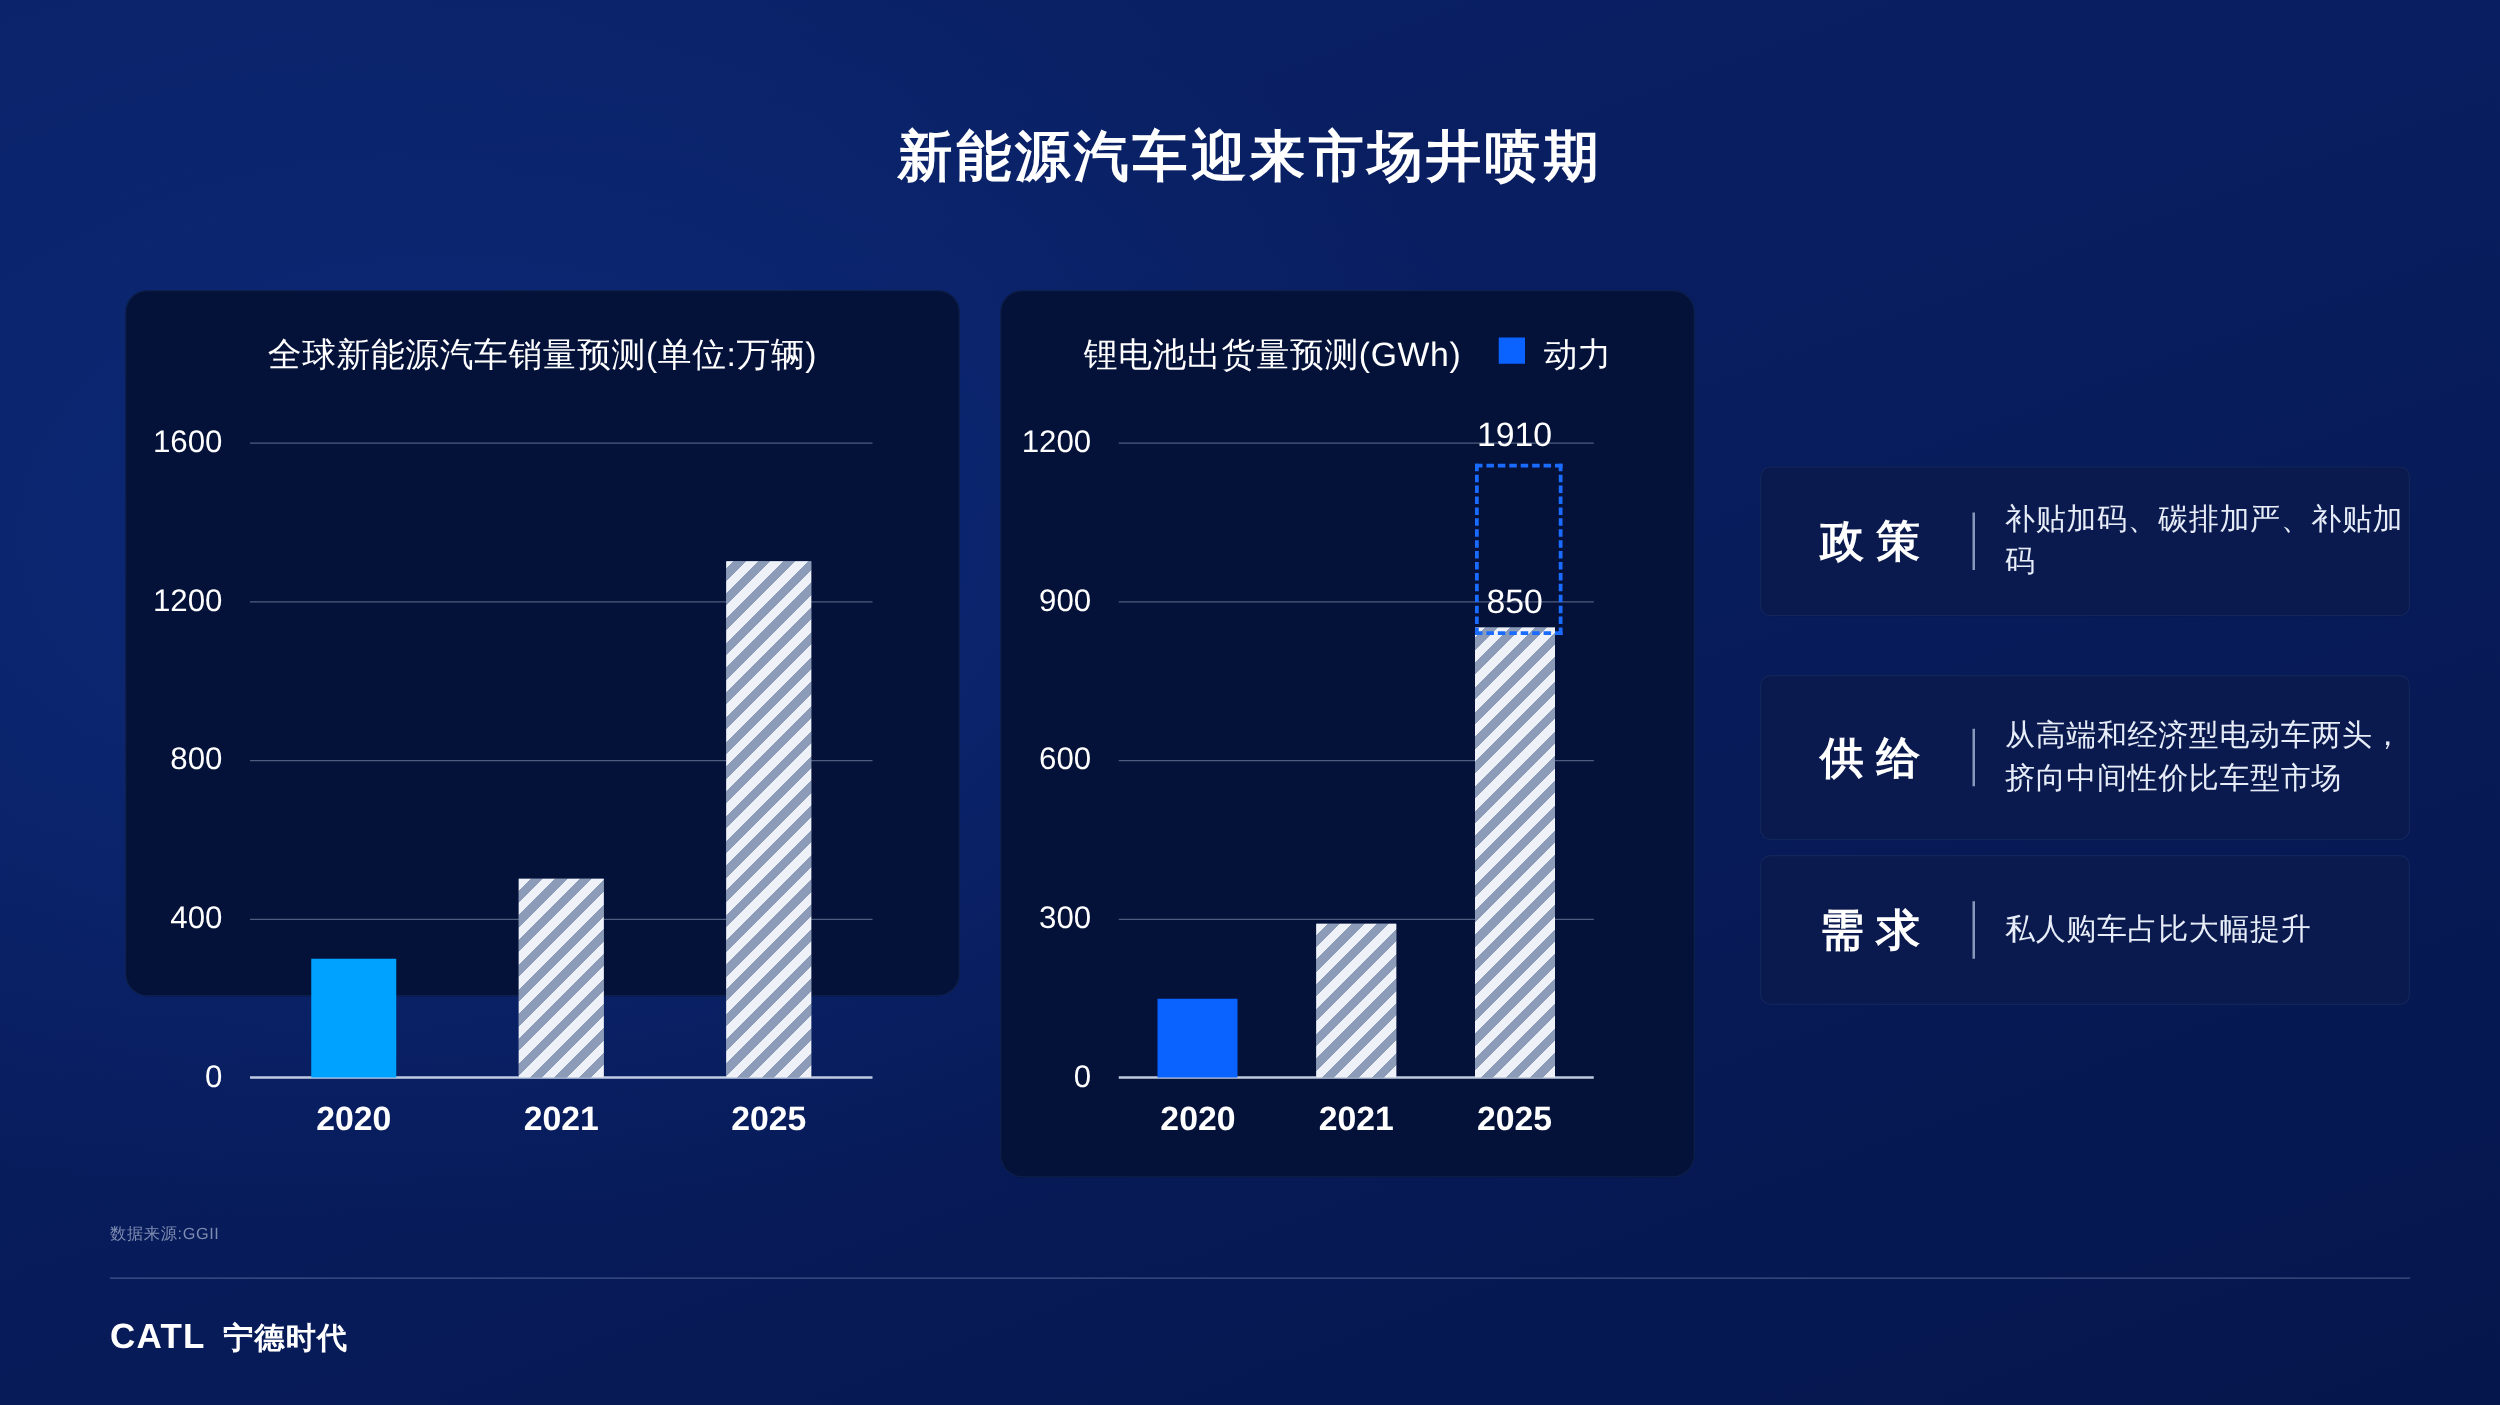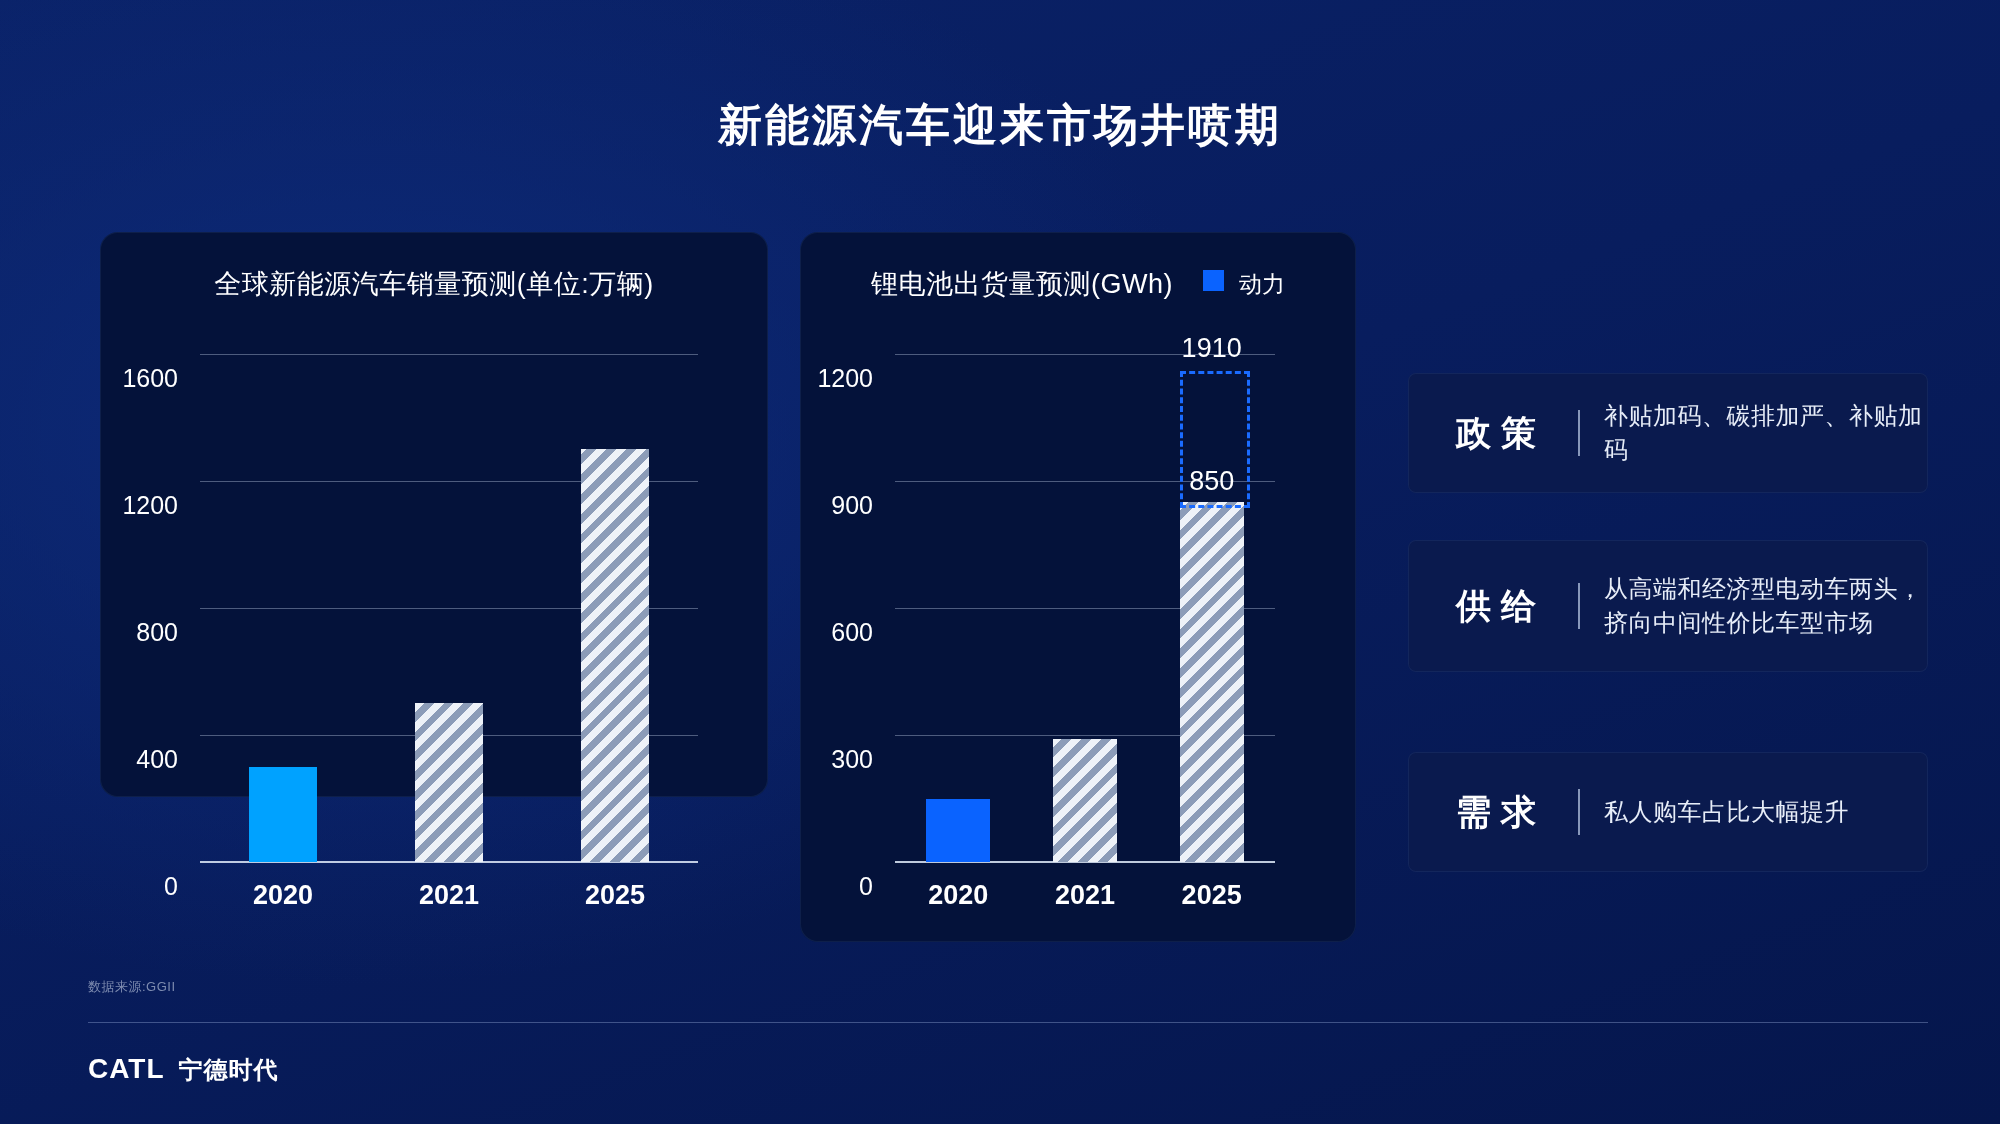--- a/index.html
+++ b/index.html
@@ -65,21 +65,21 @@
   }
   .legend-swatch {
     display: inline-block;
     width: 21px;
     height: 21px;
     background: #0a63ff;
     vertical-align: -3px;
   }
   .legend-label {
     color: #ffffff;
-    font-size: 23px;
+    font-size: 27px;
     margin-left: 10px;
     vertical-align: middle;
   }
 
   
   .plot {
     position: absolute;
   }
   #plot-left  { left: 100px; top: 122px; width: 498px; height: 508px; }
   #plot-right { left: 95px;  top: 122px; width: 380px; height: 508px; }
@@ -97,21 +97,20 @@
     background: rgba(225,235,250,0.85);
   }
   .ytick {
     position: absolute;
     right: 100%;
     margin-right: 22px;
     transform: translateY(-50%);
     color: #ffffff;
     font-size: 25px;
     white-space: nowrap;
-    margin-top: 24px;
   }
   .xtick {
     position: absolute;
     transform: translateX(-50%);
     color: #ffffff;
     font-size: 27px;
     white-space: nowrap;
     font-weight: bold;
   }
 
@@ -148,21 +147,21 @@
     left: 1408px;
     width: 520px;
     background: #0a1a4e;
     border-radius: 8px;
     box-shadow: 0 0 0 1px rgba(110,150,220,0.10) inset;
     display: flex;
     align-items: center;
   }
   #card-0 { top: 373px; height: 120px; }
   #card-1 { top: 540px; height: 132px; }
-  #card-2 { top: 752px; height: 120px; }
+  #card-2 { top: 684px; height: 120px; }
 
   .card-key {
     color: #ffffff;
     font-size: 35px;
     font-weight: bold;
     letter-spacing: 10px;
     margin-left: 48px;
     width: 118px;
     flex: 0 0 auto;
   }

